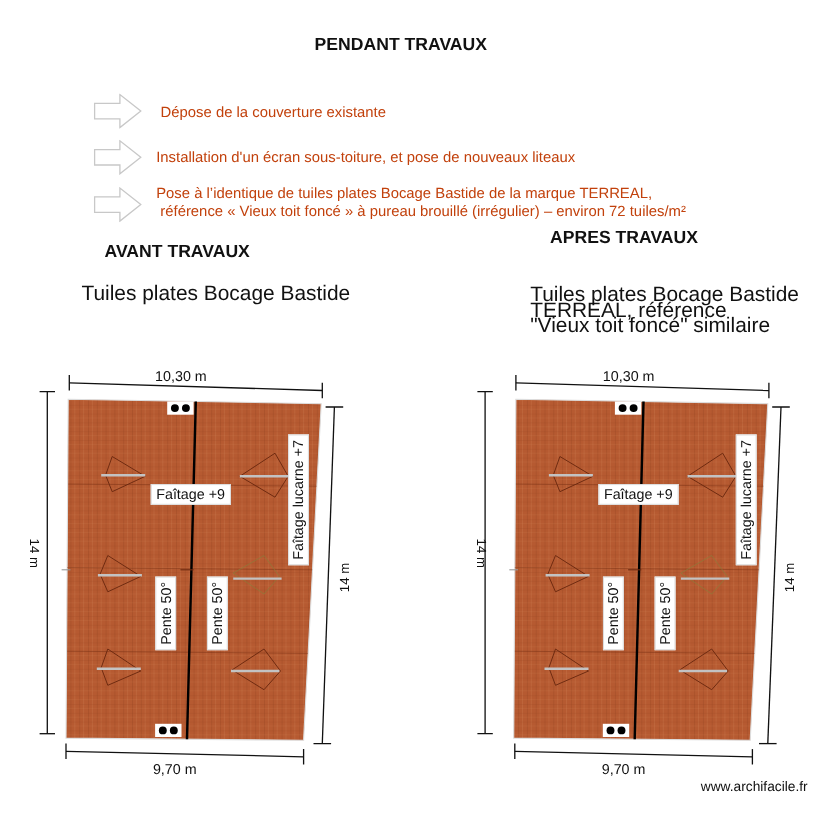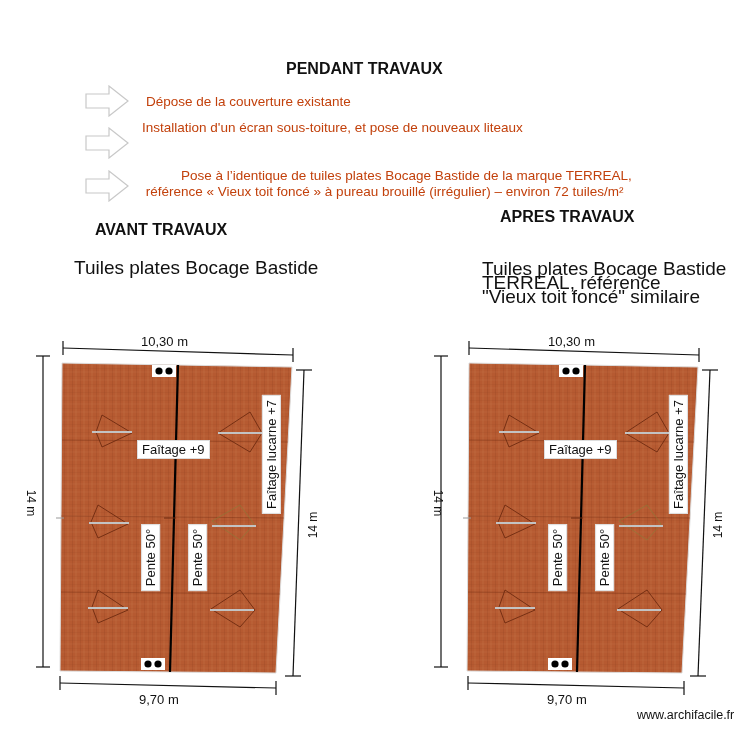--- a/index.html
+++ b/index.html
@@ -14,36 +14,36 @@
   .vdim { font-size:12px; white-space:nowrap; transform-origin:center center; }
   .roof svg { position:absolute; left:0; top:0; }
   .lbl { position:absolute; background:#fff; font-size:13px; padding:1px 4px; white-space:nowrap;
          border:1px solid #ddd; line-height:15px; }
   .rot { transform:rotate(-90deg); transform-origin:center center; }
   .watermark { font-size:12.5px; white-space:nowrap; }
 </style>
 </head>
 <body>
 
-<div class="abs title" style="left:286px; top:60px;">PENDANT TRAVAUX</div>
+<div class="abs title" style="left:286px; top:32px;">PENDANT TRAVAUX</div>
 
 <svg class="arrow" style="left:85px; top:85px;" width="44" height="32" viewBox="0 0 44 32">
   <path d="M1 9 H24 V1 L43 16 L24 31 V23 H1 Z" fill="#fff" stroke="#c8c8c8" stroke-width="1.2"></path>
 </svg>
 <div class="abs step" style="left:146px; top:94px;">Dépose de la couverture existante</div>
 
 <svg class="arrow" style="left:85px; top:127px;" width="44" height="32" viewBox="0 0 44 32">
   <path d="M1 9 H24 V1 L43 16 L24 31 V23 H1 Z" fill="#fff" stroke="#c8c8c8" stroke-width="1.2"></path>
 </svg>
-<div class="abs step" style="left:142px; top:120px;">Installation d'un écran sous-toiture, et pose de nouveaux liteaux</div>
+<div class="abs step" style="left:142px; top:135px;">Installation d'un écran sous-toiture, et pose de nouveaux liteaux</div>
 
 <svg class="arrow" style="left:85px; top:170px;" width="44" height="32" viewBox="0 0 44 32">
   <path d="M1 9 H24 V1 L43 16 L24 31 V23 H1 Z" fill="#fff" stroke="#c8c8c8" stroke-width="1.2"></path>
 </svg>
-<div class="abs step" style="left:142px; top:168px;margin-left:39px;">Pose à l’identique de tuiles plates Bocage Bastide de la marque TERREAL,</div>
+<div class="abs step" style="left:142px; top:168px;">Pose à l’identique de tuiles plates Bocage Bastide de la marque TERREAL,</div>
 <div class="abs step" style="left:142px; top:184px; white-space:pre;"> référence « Vieux toit foncé » à pureau brouillé (irrégulier) – environ 72 tuiles/m²</div>
 
 <div class="abs title" style="left:95px; top:221px;text-align:center;">AVANT TRAVAUX</div>
 <div class="abs sub" style="left:74px; top:261px;">Tuiles plates Bocage Bastide</div>
 
 <div class="abs title" style="left:500px; top:208px;">APRES TRAVAUX</div>
 <div class="abs sub" style="left:482px; top:262px;">Tuiles plates Bocage Bastide
 TERREAL, référence
 "Vieux toit foncé" similaire</div>
 

